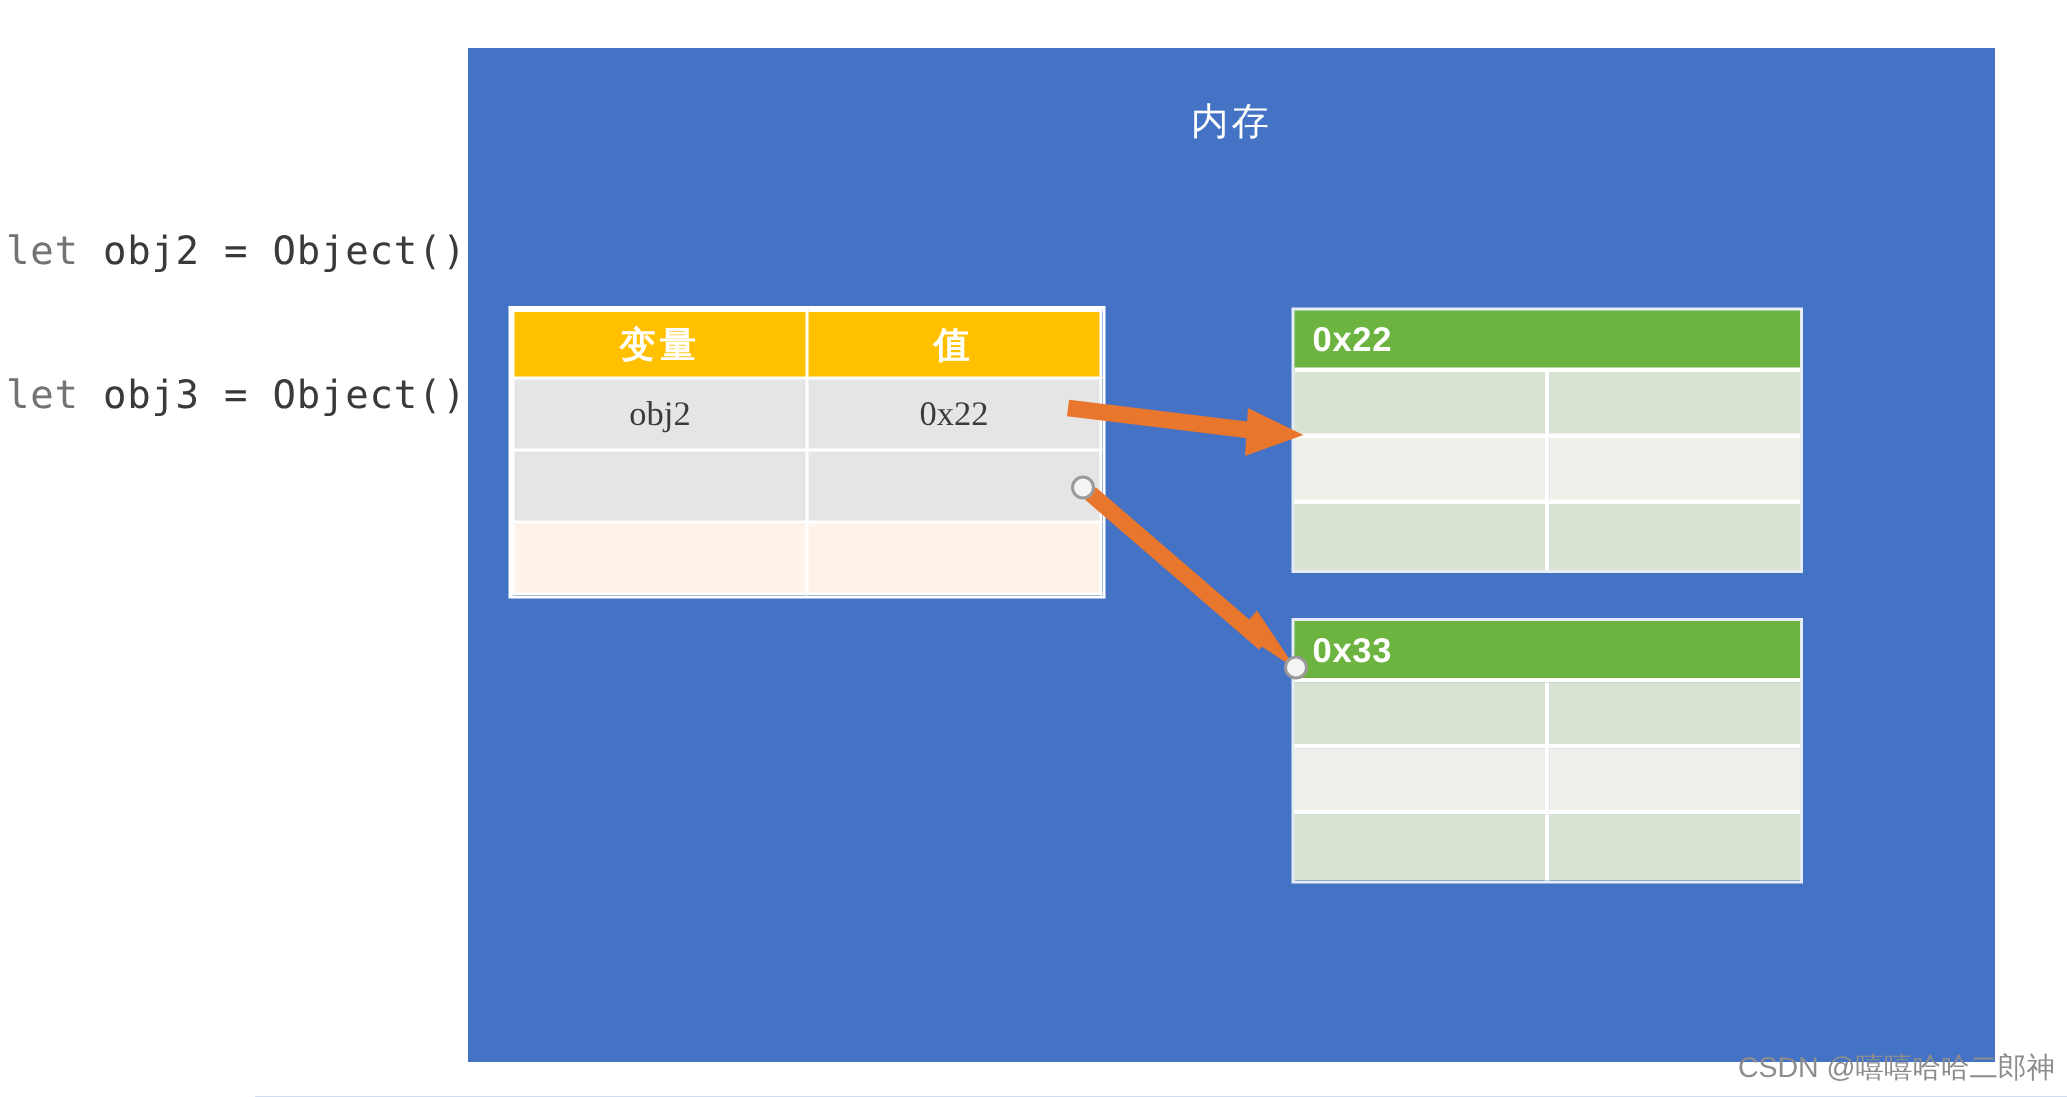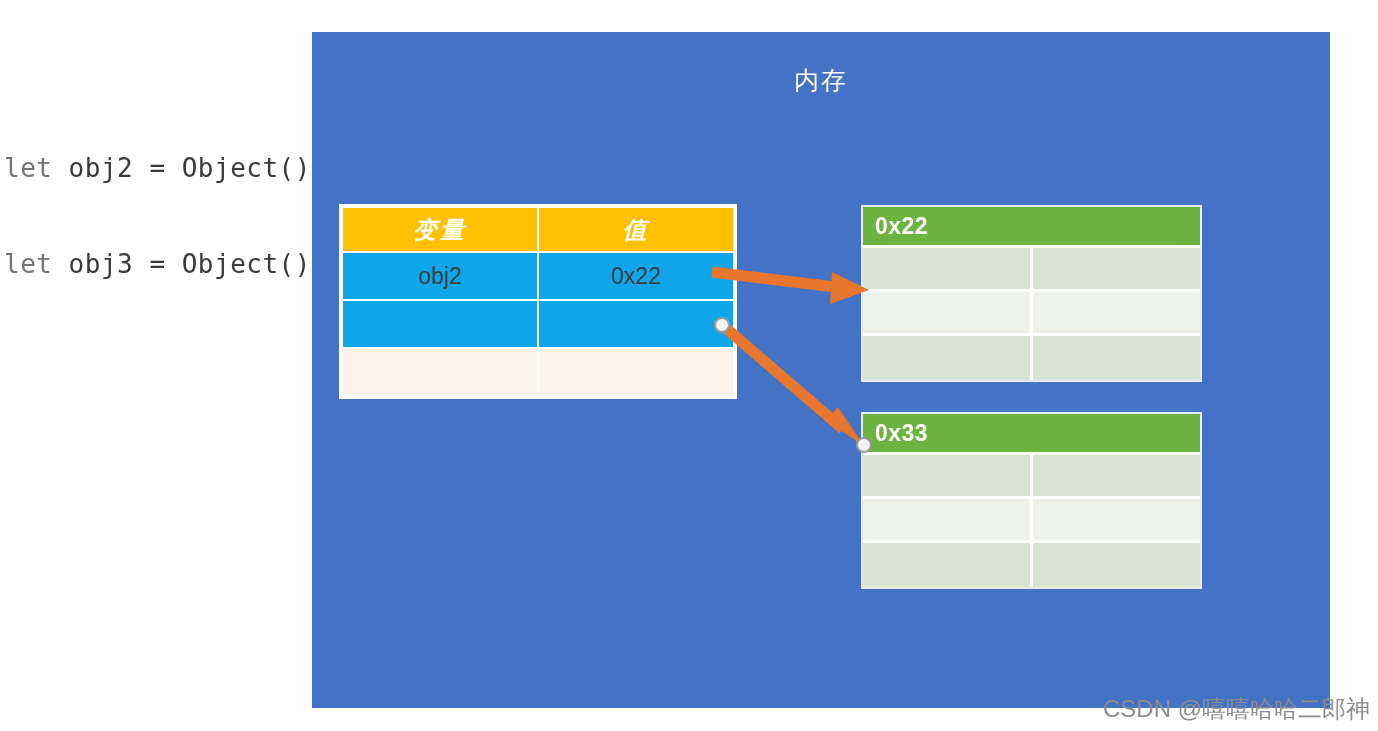--- a/index.html
+++ b/index.html
@@ -66,27 +66,26 @@
     text-align: center;
     border: 2px solid #ffffff;
   }
   #var-table th {
     background: #ffc000;
     color: #ffffff;
     font-size: 24px;
     font-weight: bold;
     letter-spacing: 3px;
     height: 45px;
-    font-style: italic;
   }
   #var-table td {
     font-size: 23px;
     color: #3b3b3b;
   }
-  tr.row-dark td { background: #0ea5e9; }
+  tr.row-dark td { background: #e5e5e5; font-family: Liberation Serif, serif; }
   tr.row-light td { background: #fdf3ea; }
 
   
   .obj-box {
     position: absolute;
     width: 337px;
     box-shadow: 0 0 0 2px #e6ecf6;
   }
   #obj-box-0x22 { left: 863px; top: 207px; }
   #obj-box-0x33 { left: 863px; top: 414px; }
@@ -126,21 +125,21 @@
     width: 1378px;
     height: 731px;
     pointer-events: none;
   }
 
   
   #watermark {
     position: absolute;
     right: 8px;
     bottom: 6px;
-    font-size: 24px;
+    font-size: 19px;
     color: #8d8d8d;
     white-space: nowrap;
   }
 </style>
 </head>
 <body>
 
 <div id="code-block">
   <div class="code-line"><span class="kw">let</span><span> obj2 = Object()</span></div>
   <div class="code-line"><span class="kw">let</span><span> obj3 = Object()</span></div>

